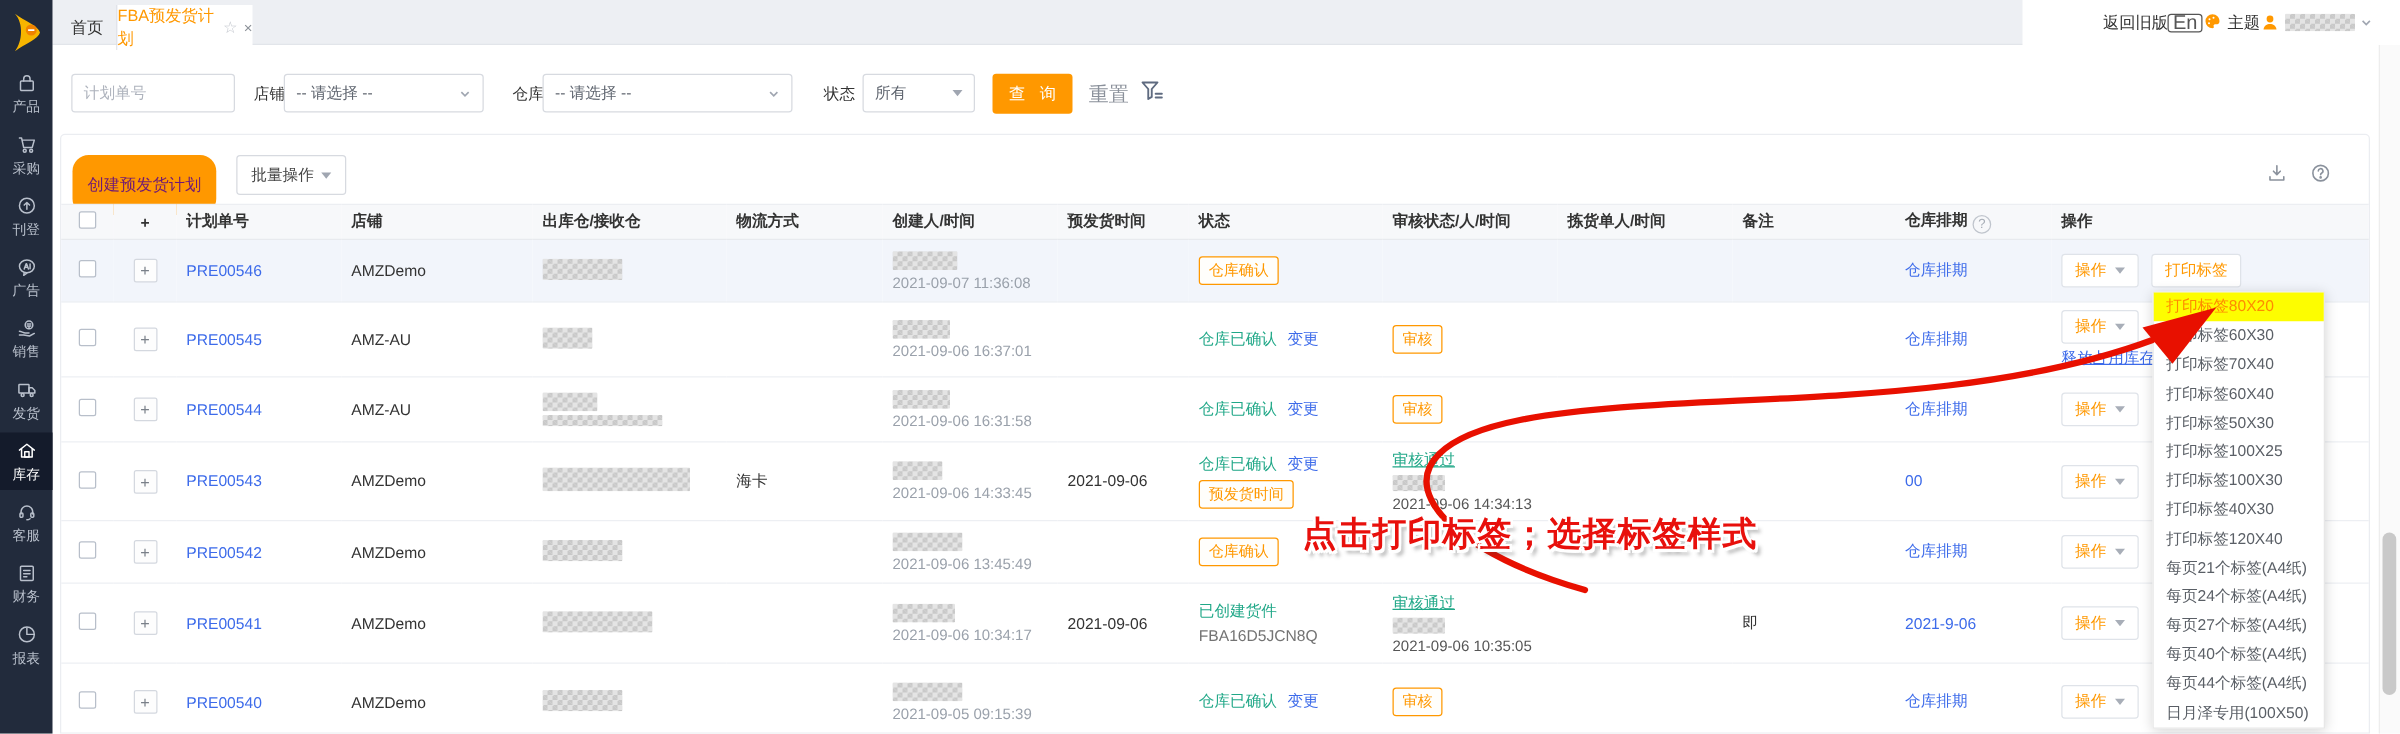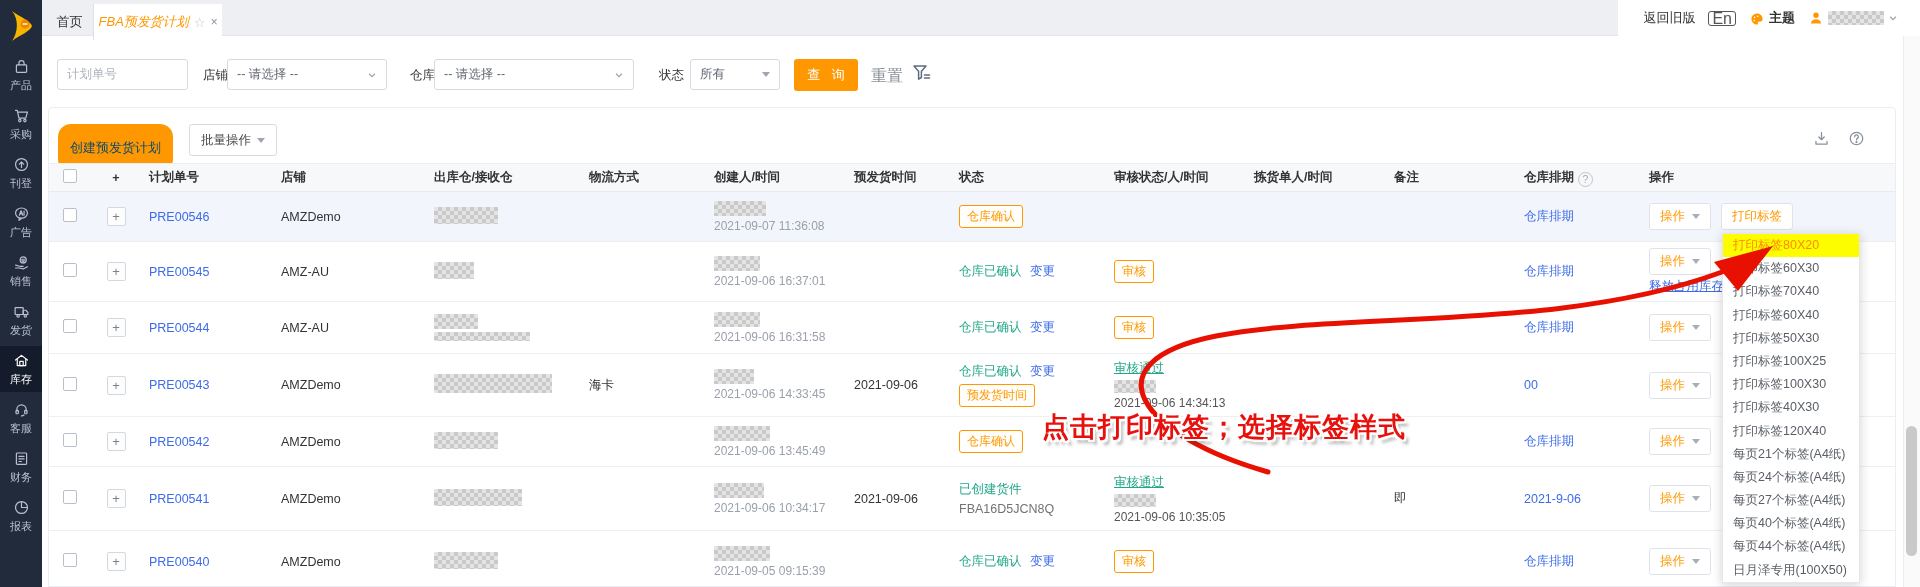--- a/index.html
+++ b/index.html
@@ -12,26 +12,26 @@
   .sidebar { position:absolute; left:0; top:0; width:42px; height:587px; background:#222b3c; z-index:10; }
   .logo { width:42px; height:52px; display:flex; align-items:center; justify-content:center; }
   .nav-item { width:42px; height:46px; margin-bottom:3px; display:flex; flex-direction:column; align-items:center; justify-content:center; color:#b9c0cc; cursor:pointer; }
   .nav-item .nv-label { font-size:11px; margin-top:3px; letter-spacing:0; }
   .nav-item svg { width:17px; height:17px; stroke:currentColor; fill:none; stroke-width:1.4; stroke-linecap:round; stroke-linejoin:round; }
   .nav-item.active { background:#141b2b; color:#ffffff; }
   
   .topbar { position:absolute; left:42px; top:0; right:0; height:36px; background:#edeff3; border-bottom:1px solid #e2e5ea; z-index:5; }
   .tab { position:absolute; top:4px; height:36px; display:flex; align-items:center; justify-content:center; font-size:13px; }
   .tab-home { left:4px; width:48px; color:#333; border-right:1px solid #dde0e6; }
-  .tab-active { left:52px; width:128px; background:#ffffff; color:#ff9800; gap:5px;font-style:italic; }
+  .tab-active { left:52px; width:108px; background:#ffffff; color:#ff9800; gap:5px; }
   .tab-star { color:#c3c7ce; font-size:13px; }
   .tab-close { color:#8b9097; font-size:12px; }
-  .topbar-right { position:absolute; right:0; top:0; height:36px; width:302px; background:#fff; display:flex; align-items:center; justify-content:flex-end; gap:13px; padding-right:22px; font-size:13px; color:#333; }
+  .topbar-right { position:absolute; right:0; top:0; height:36px; width:302px; background:#fff; display:flex; align-items:center; justify-content:flex-end; padding-right:22px; font-size:13px; color:#333; }
   .en-badge { border:1.2px solid #555; border-radius:3px; font-size:16px; padding:0 3px; line-height:13px; color:#555; }
-  .theme-item { display:flex; align-items:flex-end; gap:4px;font-weight:bold; }
+  .theme-item { display:flex; align-items:flex-start; gap:4px; }
   .user-item { display:flex; align-items:center; gap:4px; }
   
   .blur {
     display:inline-block; border-radius:1px; background-color:#e4e4e4;
     background-image:
       linear-gradient(45deg,#c9c9c9 25%,transparent 25%,transparent 75%,#c9c9c9 75%),
       linear-gradient(45deg,#c9c9c9 25%,transparent 25%,transparent 75%,#c9c9c9 75%);
     background-size:8px 8px; background-position:0 0,4px 4px;
   }
   
@@ -39,21 +39,21 @@
   .input, .select { position:absolute; top:59px; height:31px; border:1px solid #d7dae0; border-radius:3px; background:#fff; font-size:12.5px; display:flex; align-items:center; padding:0 9px; }
   .input { color:#aeb3bd; }
   .select { justify-content:space-between; color:#606670; cursor:pointer; }
   .caret-chevron { width:10px; height:10px; stroke:#a0a6b1; stroke-width:1.6; fill:none; }
   .tri-down { display:inline-block; width:0; height:0; border-left:4.5px solid transparent; border-right:4.5px solid transparent; border-top:5.5px solid #a0a6b1; }
   .btn-search { position:absolute; left:794px; top:59px; width:64px; height:32px; background:#ff9800; color:#fff; font-size:13px; border:none; border-radius:3px; cursor:pointer; letter-spacing:4px; padding-left:4px; }
   .btn-reset { position:absolute; left:871px; top:66px; font-size:16px; color:#8b919b; background:none; border:none; cursor:pointer; }
   .funnel { position:absolute; left:911px; top:62px; cursor:pointer; }
   
   .card { position:absolute; left:48px; top:107px; width:1848px; height:480px; background:#fff; border:1px solid #ebedf1; border-radius:4px 4px 0 0; }
-  .btn-create { position:absolute; left:9px; top:16px; height:48px; padding:0 12px; background:#ff9800; color:#0c4a6e; font-size:13px; border:none; border-radius:13px; cursor:pointer; }
+  .btn-create { position:absolute; left:9px; top:16px; height:48px; padding:0 12px; background:#ff9800; color:#701a75; font-size:13px; border:none; border-radius:13px; cursor:pointer; }
   .btn-batch { position:absolute; left:140px; top:16px; height:32px; padding:0 11px; background:#fff; color:#444; font-size:12.5px; border:1px solid #d7dae0; border-radius:3px; cursor:pointer; display:flex; align-items:center; gap:6px; }
   .card-icons { position:absolute; right:30px; top:22px; display:flex; gap:18px; color:#8a919c; }
   .card-icons svg { width:17px; height:17px; stroke:currentColor; fill:none; stroke-width:1.5; stroke-linecap:round; stroke-linejoin:round; }
   
   table.grid { position:absolute; left:0; top:55px; width:1846px; border-collapse:collapse; table-layout:fixed; font-size:12.5px; }
   table.grid th { height:28px; background:#f7f8fa; border-top:1px solid #eceef2; border-bottom:1px solid #e8eaee; font-size:12.5px; color:#333; font-weight:bold; text-align:left; padding:0 8px; white-space:nowrap; }
   table.grid td { padding:6px 8px; vertical-align:middle; border-bottom:1px solid #edeff3; white-space:nowrap; overflow:visible; }
   tr.hl td { background:#f2f5fb; }
   .cb { display:inline-block; width:14px; height:14px; border:1px solid #b8bfca; border-radius:2px; background:#fff; cursor:pointer; }
   .expander { display:inline-block; width:19px; height:19px; border:1px solid #d4d8df; border-radius:2px; background:#fdfdfd; color:#7a8089; font-size:13px; line-height:17px; text-align:center; cursor:pointer; }

